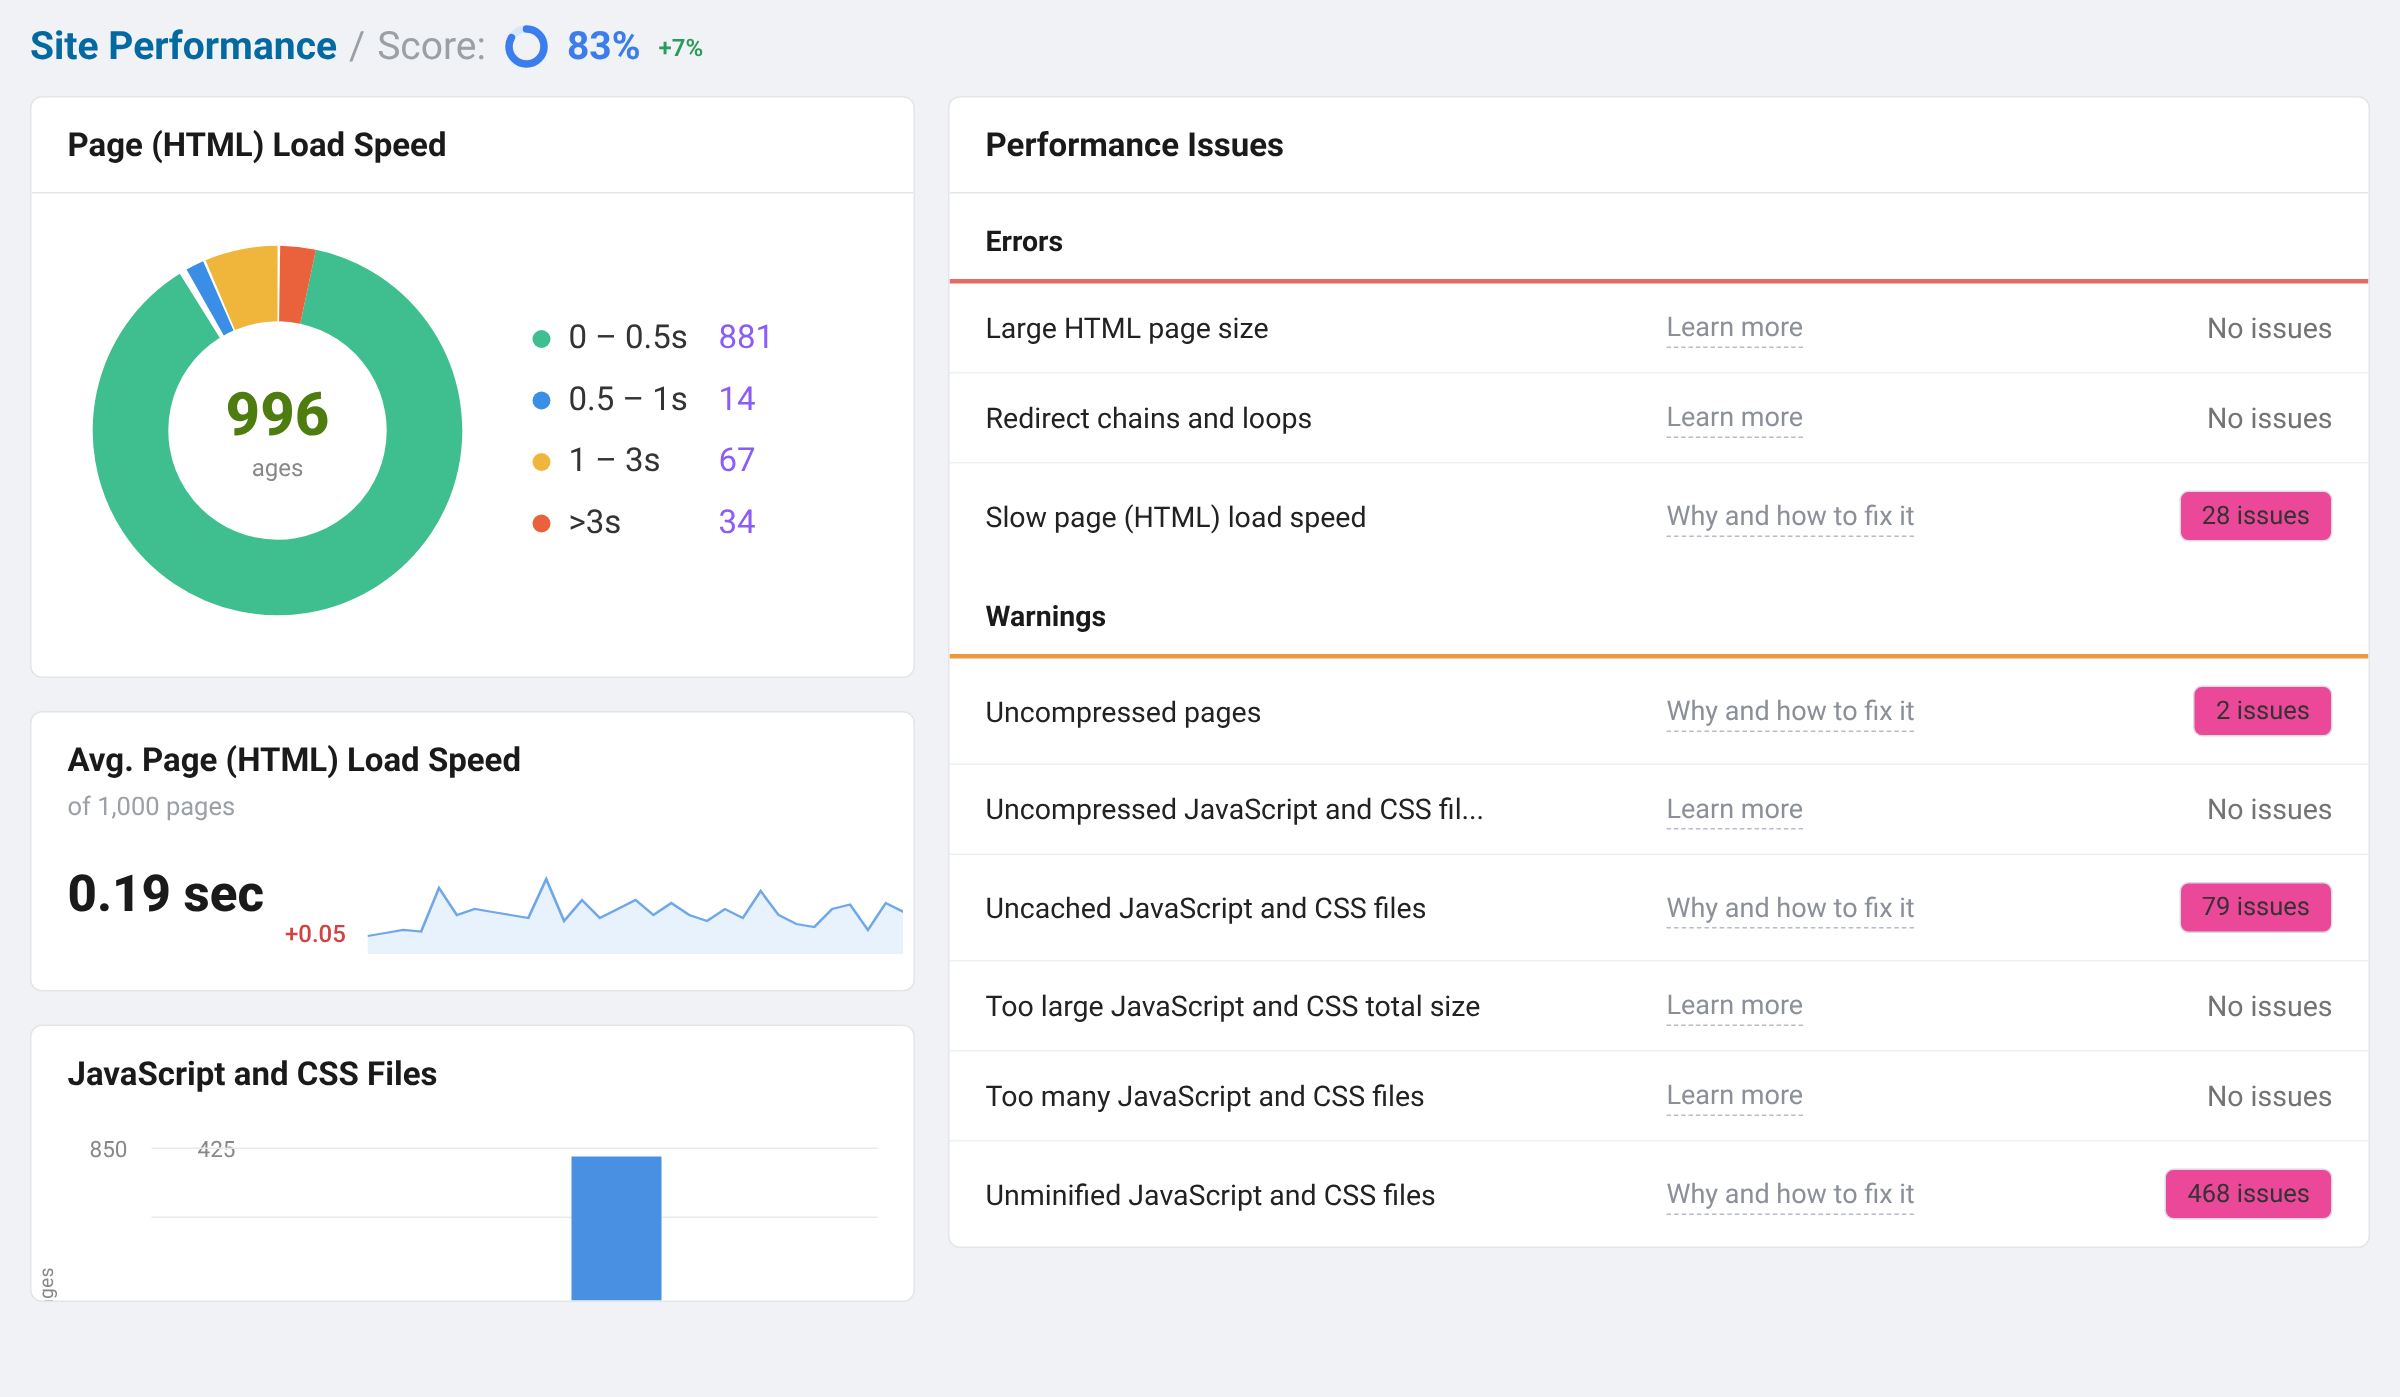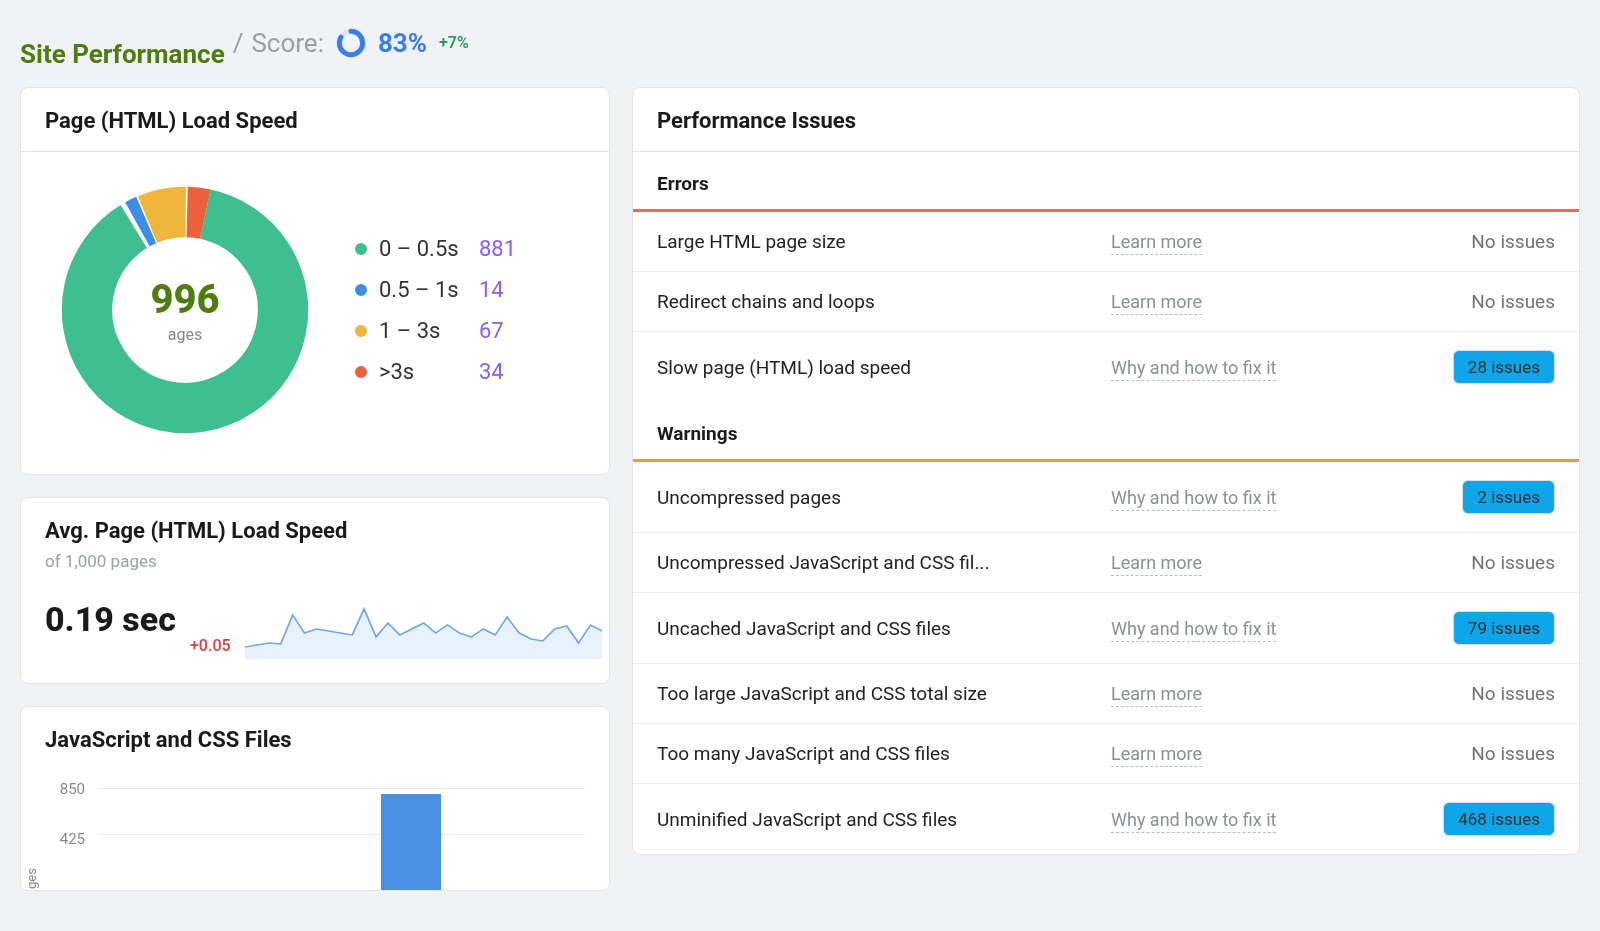--- a/index.html
+++ b/index.html
@@ -12,22 +12,21 @@
   }
   .header-row {
     display: flex;
     align-items: center;
     gap: 8px;
     margin-bottom: 18px;
   }
   .header-title {
     font-size: 26px;
     font-weight: 700;
-    color: #4d7c0f;
-    margin-top: 23px;
+    color: #0369a1;
   }
   .header-slash {
     font-size: 26px;
     font-weight: 400;
     color: #9aa0a6;
   }
   .header-score-label {
     font-size: 26px;
     font-weight: 400;
     color: #9aa0a6;
@@ -139,21 +138,21 @@
     height: 60px;
   }
   
   .bar-body { padding: 20px 24px 0 24px; height: 120px; position: relative; }
   .y-axis {
     position: absolute;
     left: 24px;
     top: 10px;
     bottom: 0;
     display: flex;
-    flex-direction: column;
+    flex-direction: row;
     justify-content: flex-start;
     gap: 32px;
     font-size: 15px;
     color: #888;
   }
   .y-axis .tick { text-align: right; width: 40px; }
   .y-axis-label {
     position:absolute;
     left:18px;
     bottom:-6px;
@@ -226,21 +225,21 @@
   }
   .status-noissues {
     font-size: 19px;
     color:#737373;
     font-weight:400;
   }
   .status-badge {
     display:inline-block;
     font-size: 17px;
     color:#333;
-    background:#0ea5e9;
+    background:#ec4899;
     border:1px solid #d9dce1;
     border-radius:6px;
     padding:6px 14px;
     cursor:pointer;
   }
 </style>
 </head>
 <body>
 
 <div class="header-row">

